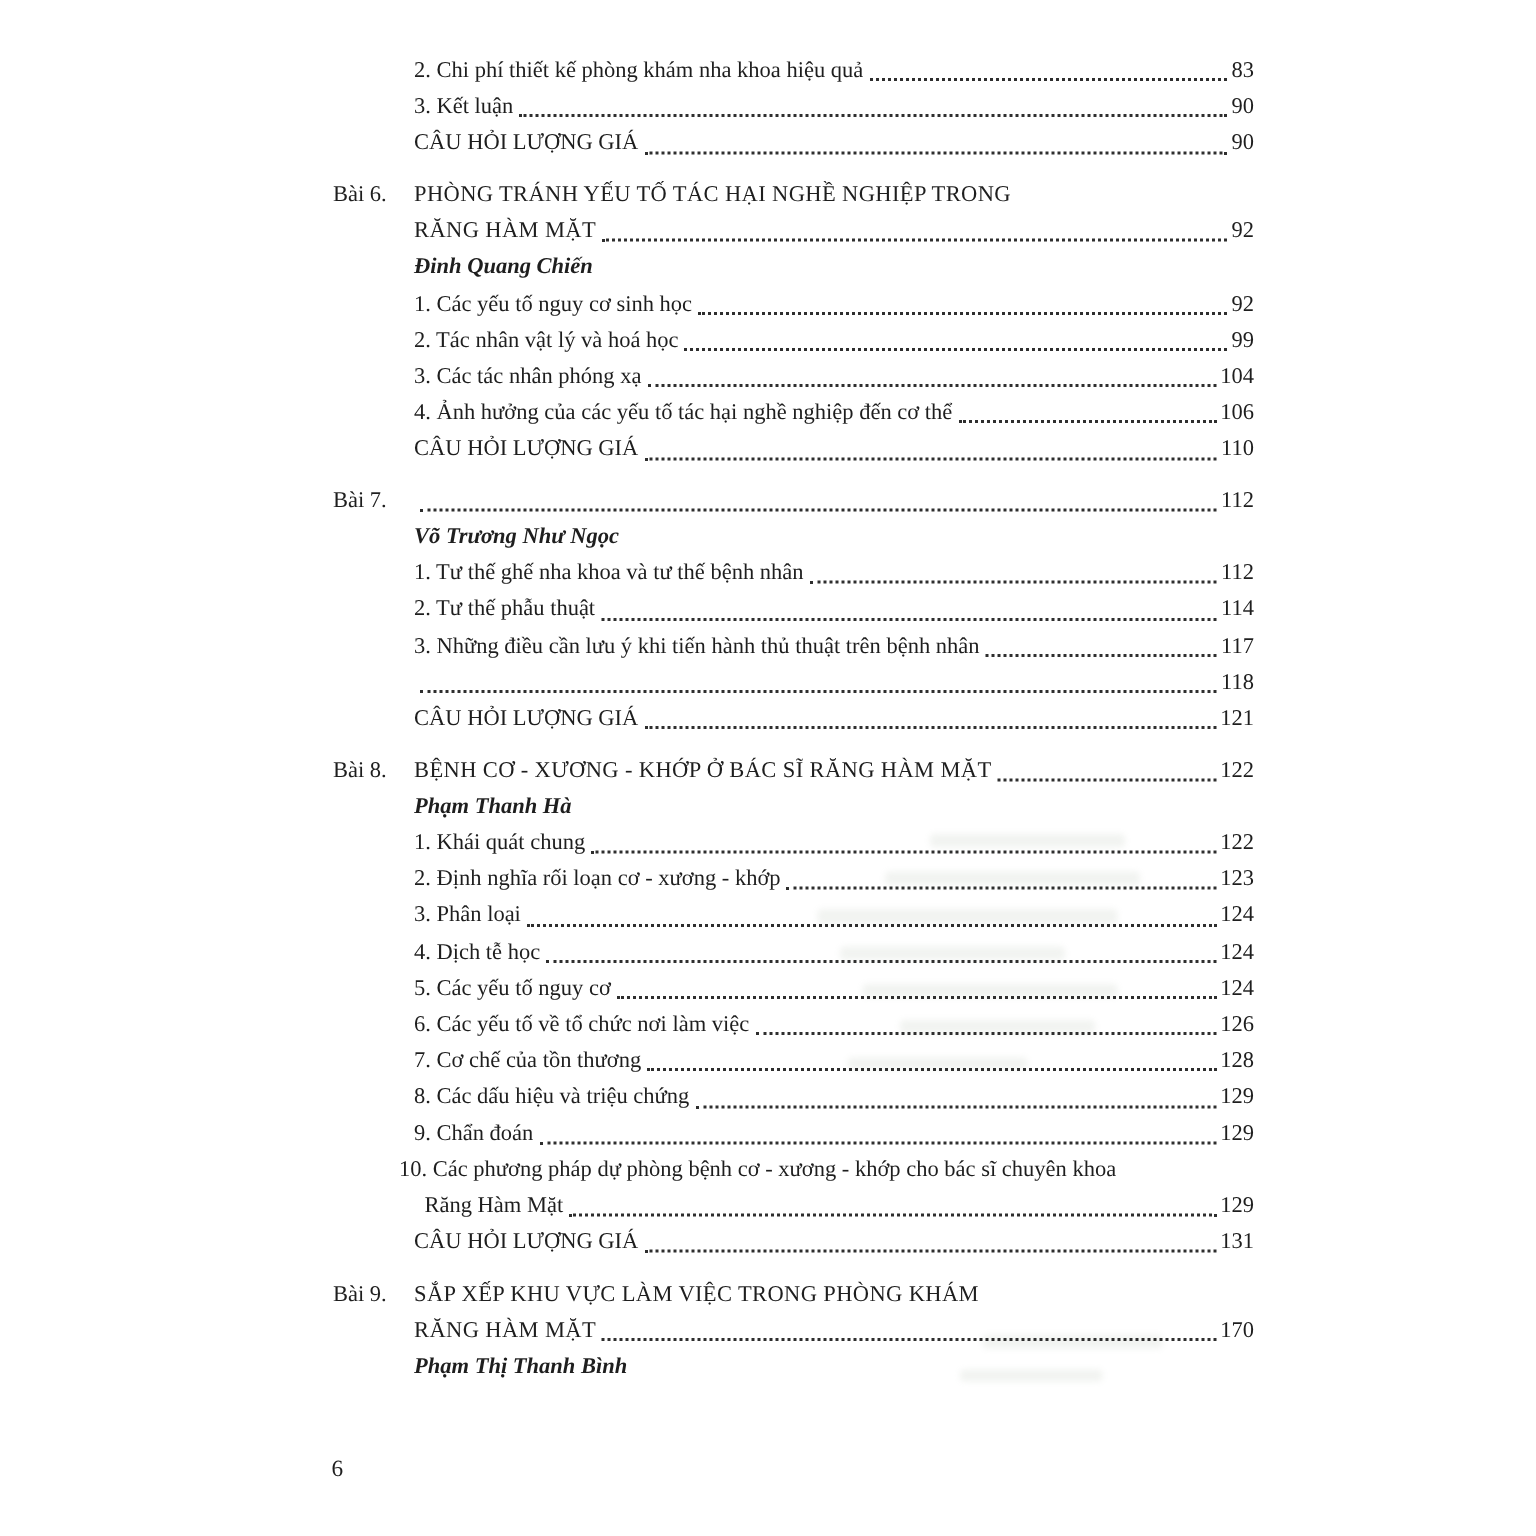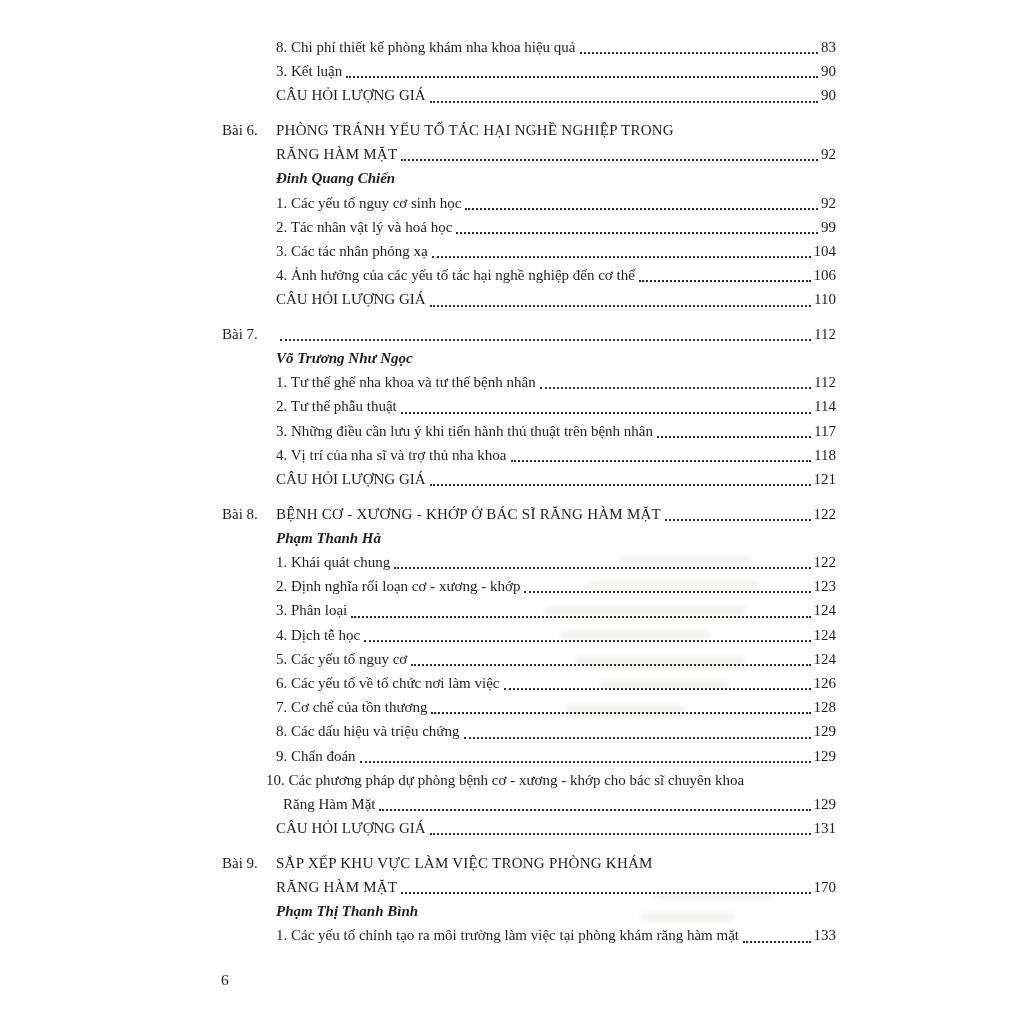--- a/index.html
+++ b/index.html
@@ -79,21 +79,21 @@
   <div class="ghost" style="left:575px; top:656px; width:170px; height:9px;"></div>
   <div class="ghost" style="left:600px; top:680px; width:130px; height:9px;"></div>
   <div class="ghost" style="left:565px; top:705px; width:120px; height:8px;"></div>
   <div class="ghost" style="left:655px; top:890px; width:120px; height:9px;"></div>
   <div class="ghost" style="left:640px; top:913px; width:95px; height:8px;"></div>
 
   <div class="content" id="toc" style="color: rgb(30, 30, 30);">
       <div class="toc-section">
         <div class="row">
           <span class="labelcol"></span>
-          <span class="entry">8. Chi phí thiết kế phòng khám nha khoa hiệu quả</span>
+          <span class="entry">2. Chi phí thiết kế phòng khám nha khoa hiệu quả</span>
           <span class="leader"></span>
           <span class="pnum">83</span>
         </div>
         <div class="row">
           <span class="labelcol"></span>
           <span class="entry">3. Kết luận</span>
           <span class="leader"></span>
           <span class="pnum">90</span>
         </div>
         <div class="row">
@@ -172,21 +172,20 @@
           <span class="pnum">114</span>
         </div>
         <div class="row">
           <span class="labelcol"></span>
           <span class="entry">3. Những điều cần lưu ý khi tiến hành thủ thuật trên bệnh nhân</span>
           <span class="leader"></span>
           <span class="pnum">117</span>
         </div>
         <div class="row">
           <span class="labelcol"></span>
-          <span class="entry">4. Vị trí của nha sĩ và trợ thủ nha khoa</span>
           <span class="leader"></span>
           <span class="pnum">118</span>
         </div>
         <div class="row">
           <span class="labelcol"></span>
           <span class="entry">CÂU HỎI LƯỢNG GIÁ</span>
           <span class="leader"></span>
           <span class="pnum">121</span>
         </div>
       </div>
@@ -280,23 +279,17 @@
         <div class="row">
           <span class="labelcol"></span>
           <span class="title-line">RĂNG HÀM MẶT</span>
           <span class="leader"></span>
           <span class="pnum">170</span>
         </div>
         <div class="row">
           <span class="labelcol"></span>
           <span class="author">Phạm Thị Thanh Bình</span>
         </div>
-        <div class="row">
-          <span class="labelcol"></span>
-          <span class="entry">1. Các yếu tố chính tạo ra môi trường làm việc tại phòng khám răng hàm mặt</span>
-          <span class="leader"></span>
-          <span class="pnum">133</span>
-        </div>
       </div>
     </div>
 
   <div class="folio">6</div>
 </div>
 
 </body></html>

